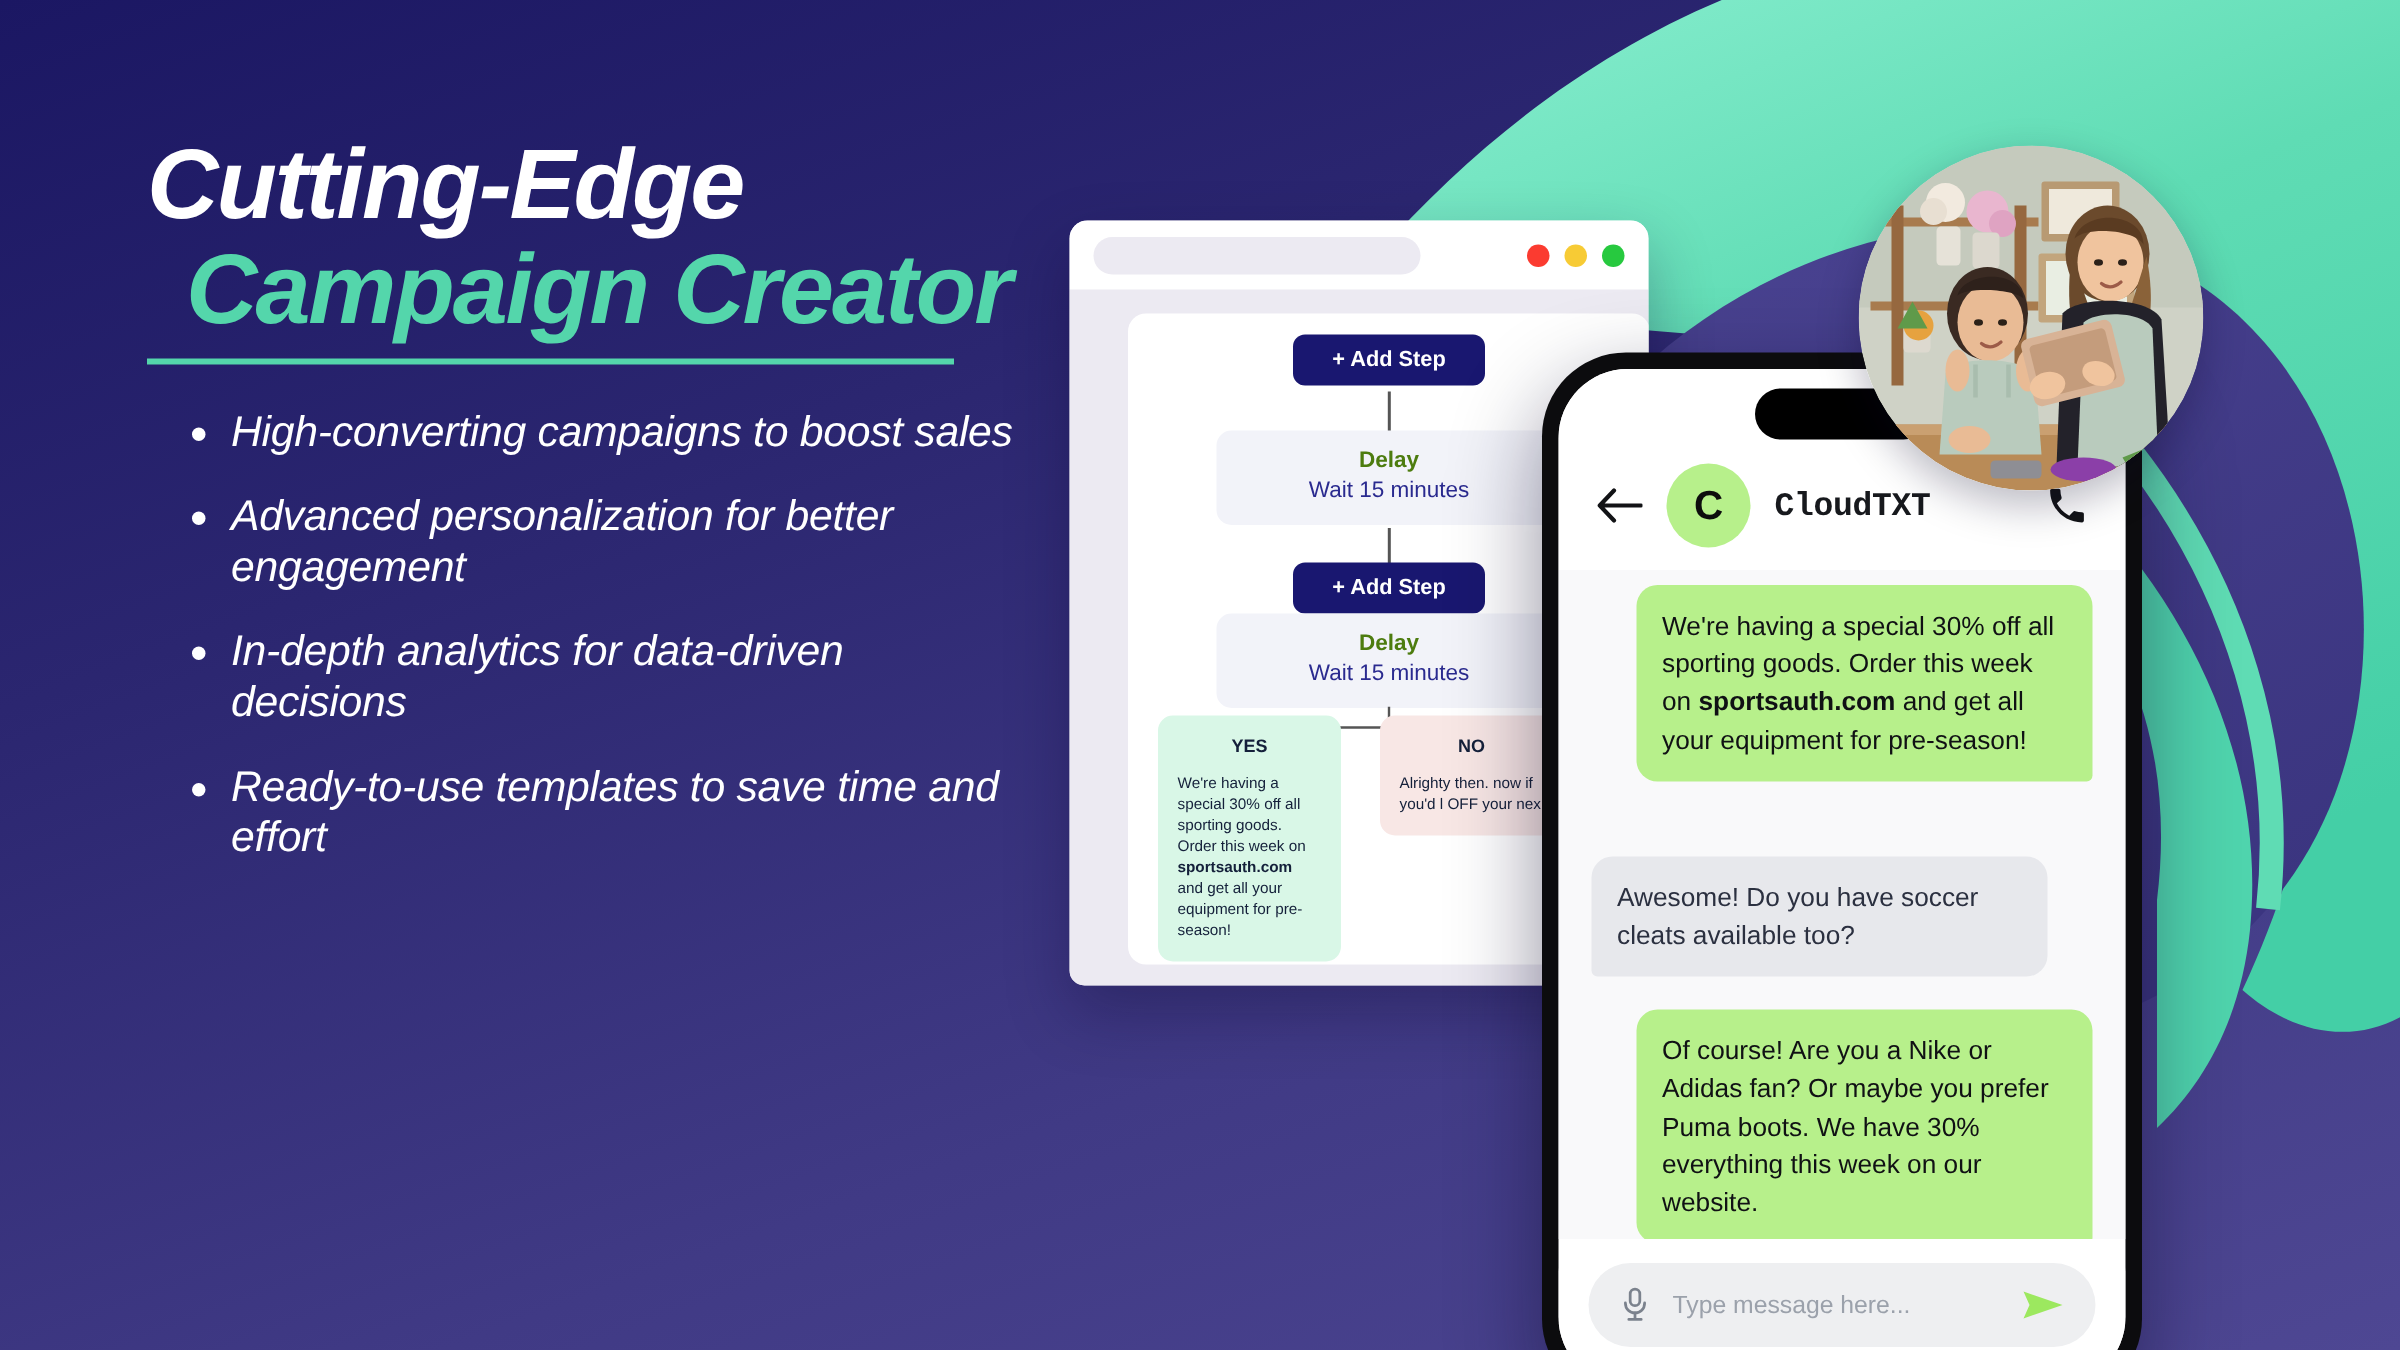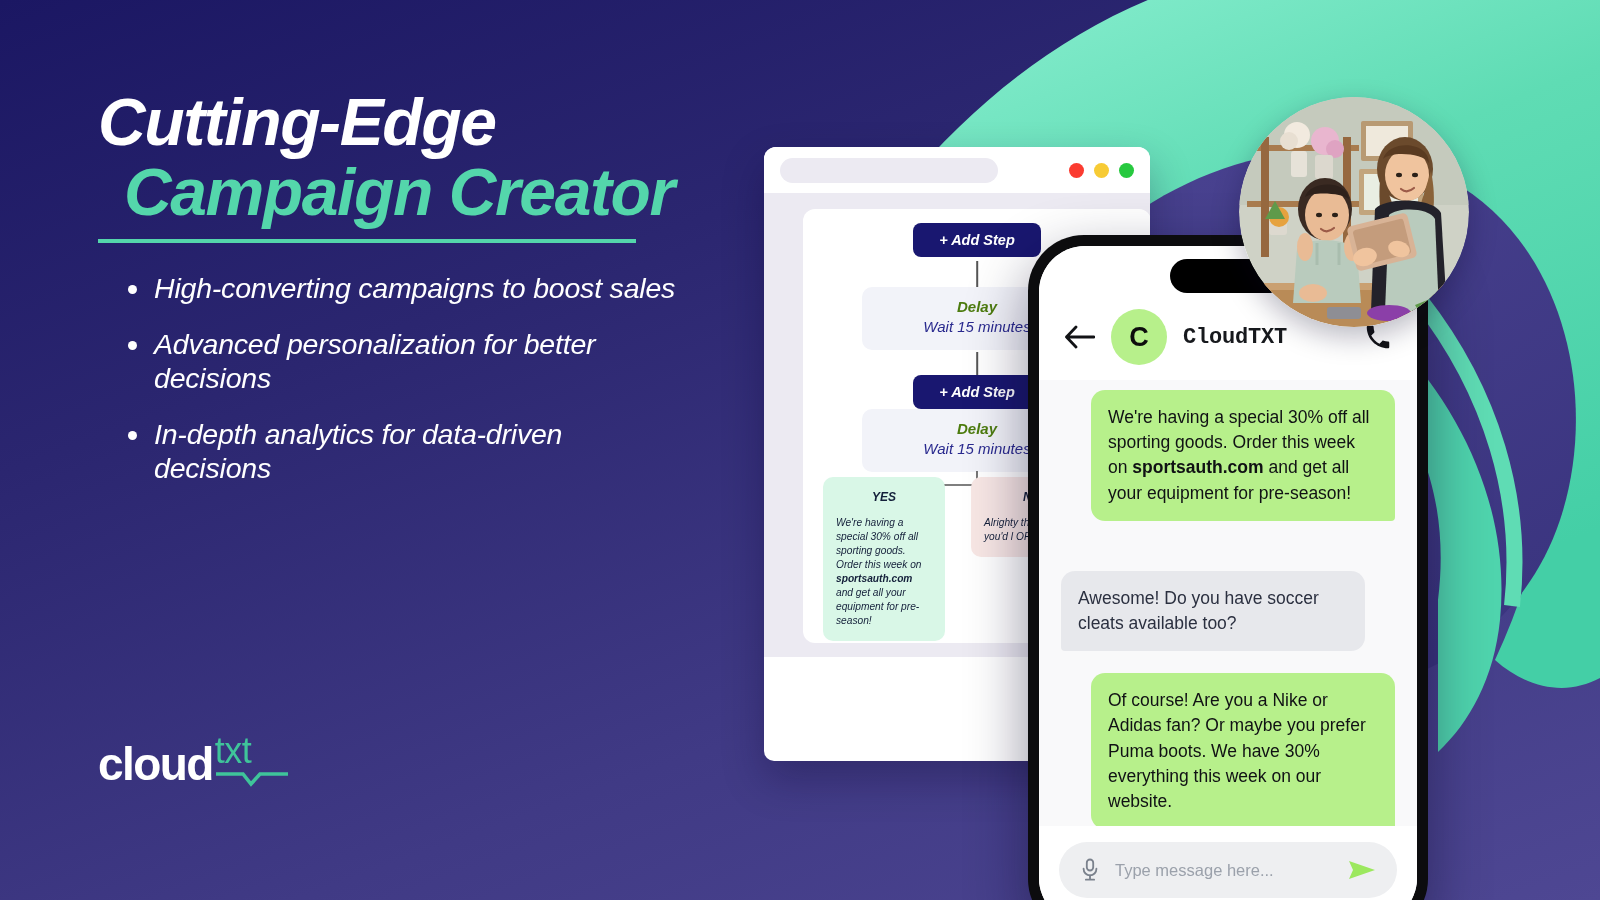--- a/index.html
+++ b/index.html
@@ -96,30 +96,29 @@
     color: #3fc49a;
     letter-spacing: -0.5px;
     line-height: 1;
     display: block;
   }
   .logo-tail { display: block; margin-top: 2px; }
 
   
   .browser {
     position: absolute;
-    left: 764px;
+    left: 713px;
     top: 147px;
     width: 386px;
-    height: 614px;
+    height: 510px;
     background: #ffffff;
     border-radius: 12px 12px 10px 10px;
     box-shadow: 0 18px 42px rgba(12,8,45,0.30);
     overflow: hidden;
     z-index: 6;
-    font-style: italic;
   }
   .browser-bar {
     height: 46px;
     background: #ffffff;
     display: flex;
     align-items: center;
     padding: 0 16px;
   }
   .url-pill {
     width: 218px;
@@ -372,38 +371,33 @@
     <div class="headline-2">Campaign Creator</div>
     <div class="headline-rule"></div>
 
     <ul class="bullets">
       <li class="bullet">
         <span class="dot"></span>
         <span>High-converting campaigns to boost sales</span>
       </li>
       <li class="bullet">
         <span class="dot"></span>
-        <span>Advanced personalization for better decisions</span>
+        <span>Advanced personalization for better engagement</span>
       </li>
       <li class="bullet">
         <span class="dot"></span>
         <span>In-depth analytics for data-driven decisions</span>
       </li>
+      <li class="bullet">
+        <span class="dot"></span>
+        <span>Ready-to-use templates to save time and effort</span>
+      </li>
     </ul>
   </div>
 
-  <div class="logo">
-    <span class="logo-cloud">cloud</span>
-    <span class="logo-txt-wrap">
-      <span class="logo-txt">txt</span>
-      <svg class="logo-tail" width="74" height="16" viewBox="0 0 74 16">
-        <path d="M1,3 L28,3 L36,13 L45,3 L73,3" fill="none" stroke="#3fc49a" stroke-width="3.6"></path>
-      </svg>
-    </span>
-  </div>
 
   <div class="browser">
     <div class="browser-bar">
       <div class="url-pill" title=""></div>
       <div class="traffic">
         <span class="tl red"></span>
         <span class="tl yellow"></span>
         <span class="tl green"></span>
       </div>
     </div>

